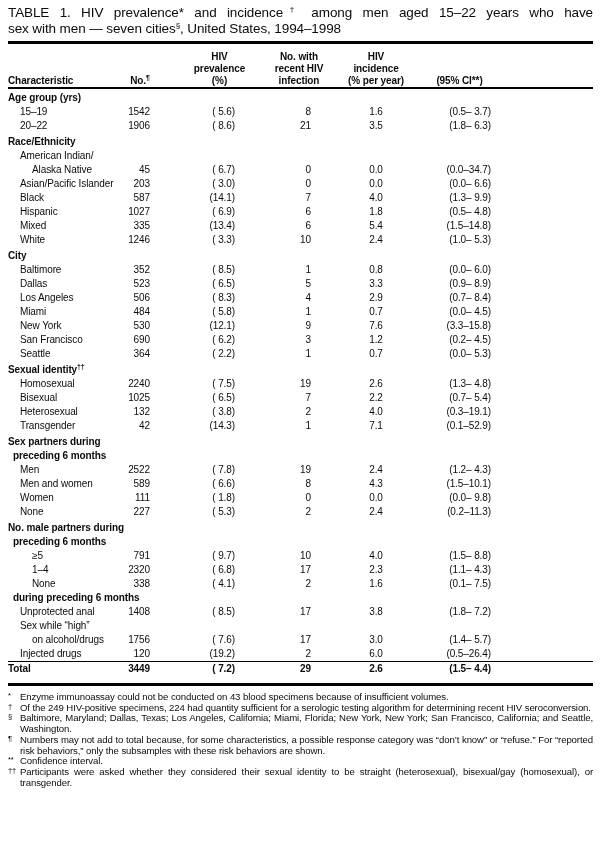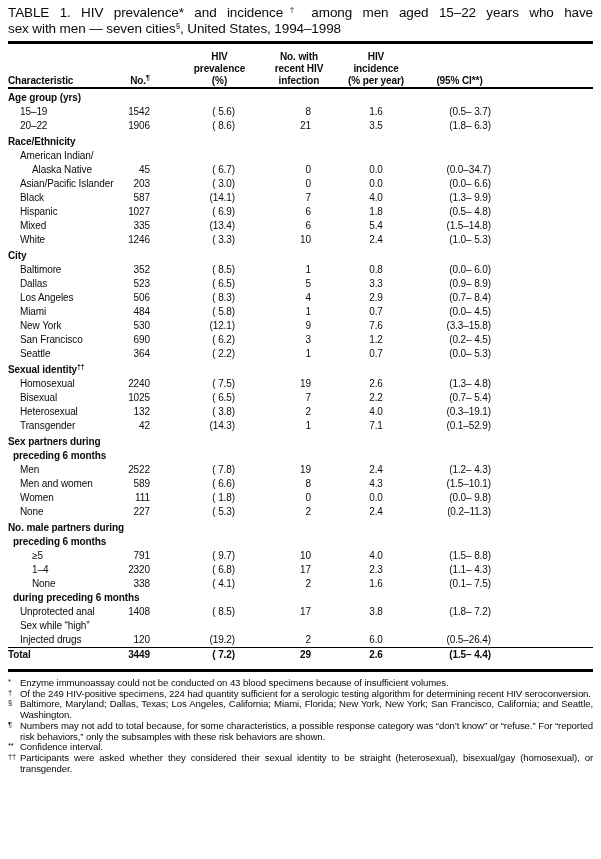--- a/index.html
+++ b/index.html
@@ -430,20 +430,29 @@
         </tr>
         <tr class="item">
           <td class="c-label">Sex while “high”</td>
           <td class="c-no"></td>
           <td class="c-prev"></td>
           <td class="c-recent"></td>
           <td class="c-incid"></td>
           <td class="c-ci"></td>
           <td class="c-fill"></td>
         </tr>
+        <tr class="item2">
+          <td class="c-label">on alcohol/drugs</td>
+          <td class="c-no">1756</td>
+          <td class="c-prev">( 7.6)</td>
+          <td class="c-recent">17</td>
+          <td class="c-incid">3.0</td>
+          <td class="c-ci">(1.4– 5.7)</td>
+          <td class="c-fill"></td>
+        </tr>
         <tr class="item">
           <td class="c-label">Injected drugs</td>
           <td class="c-no">120</td>
           <td class="c-prev">(19.2)</td>
           <td class="c-recent">2</td>
           <td class="c-incid">6.0</td>
           <td class="c-ci">(0.5–26.4)</td>
           <td class="c-fill"></td>
         </tr>
       </tbody>

